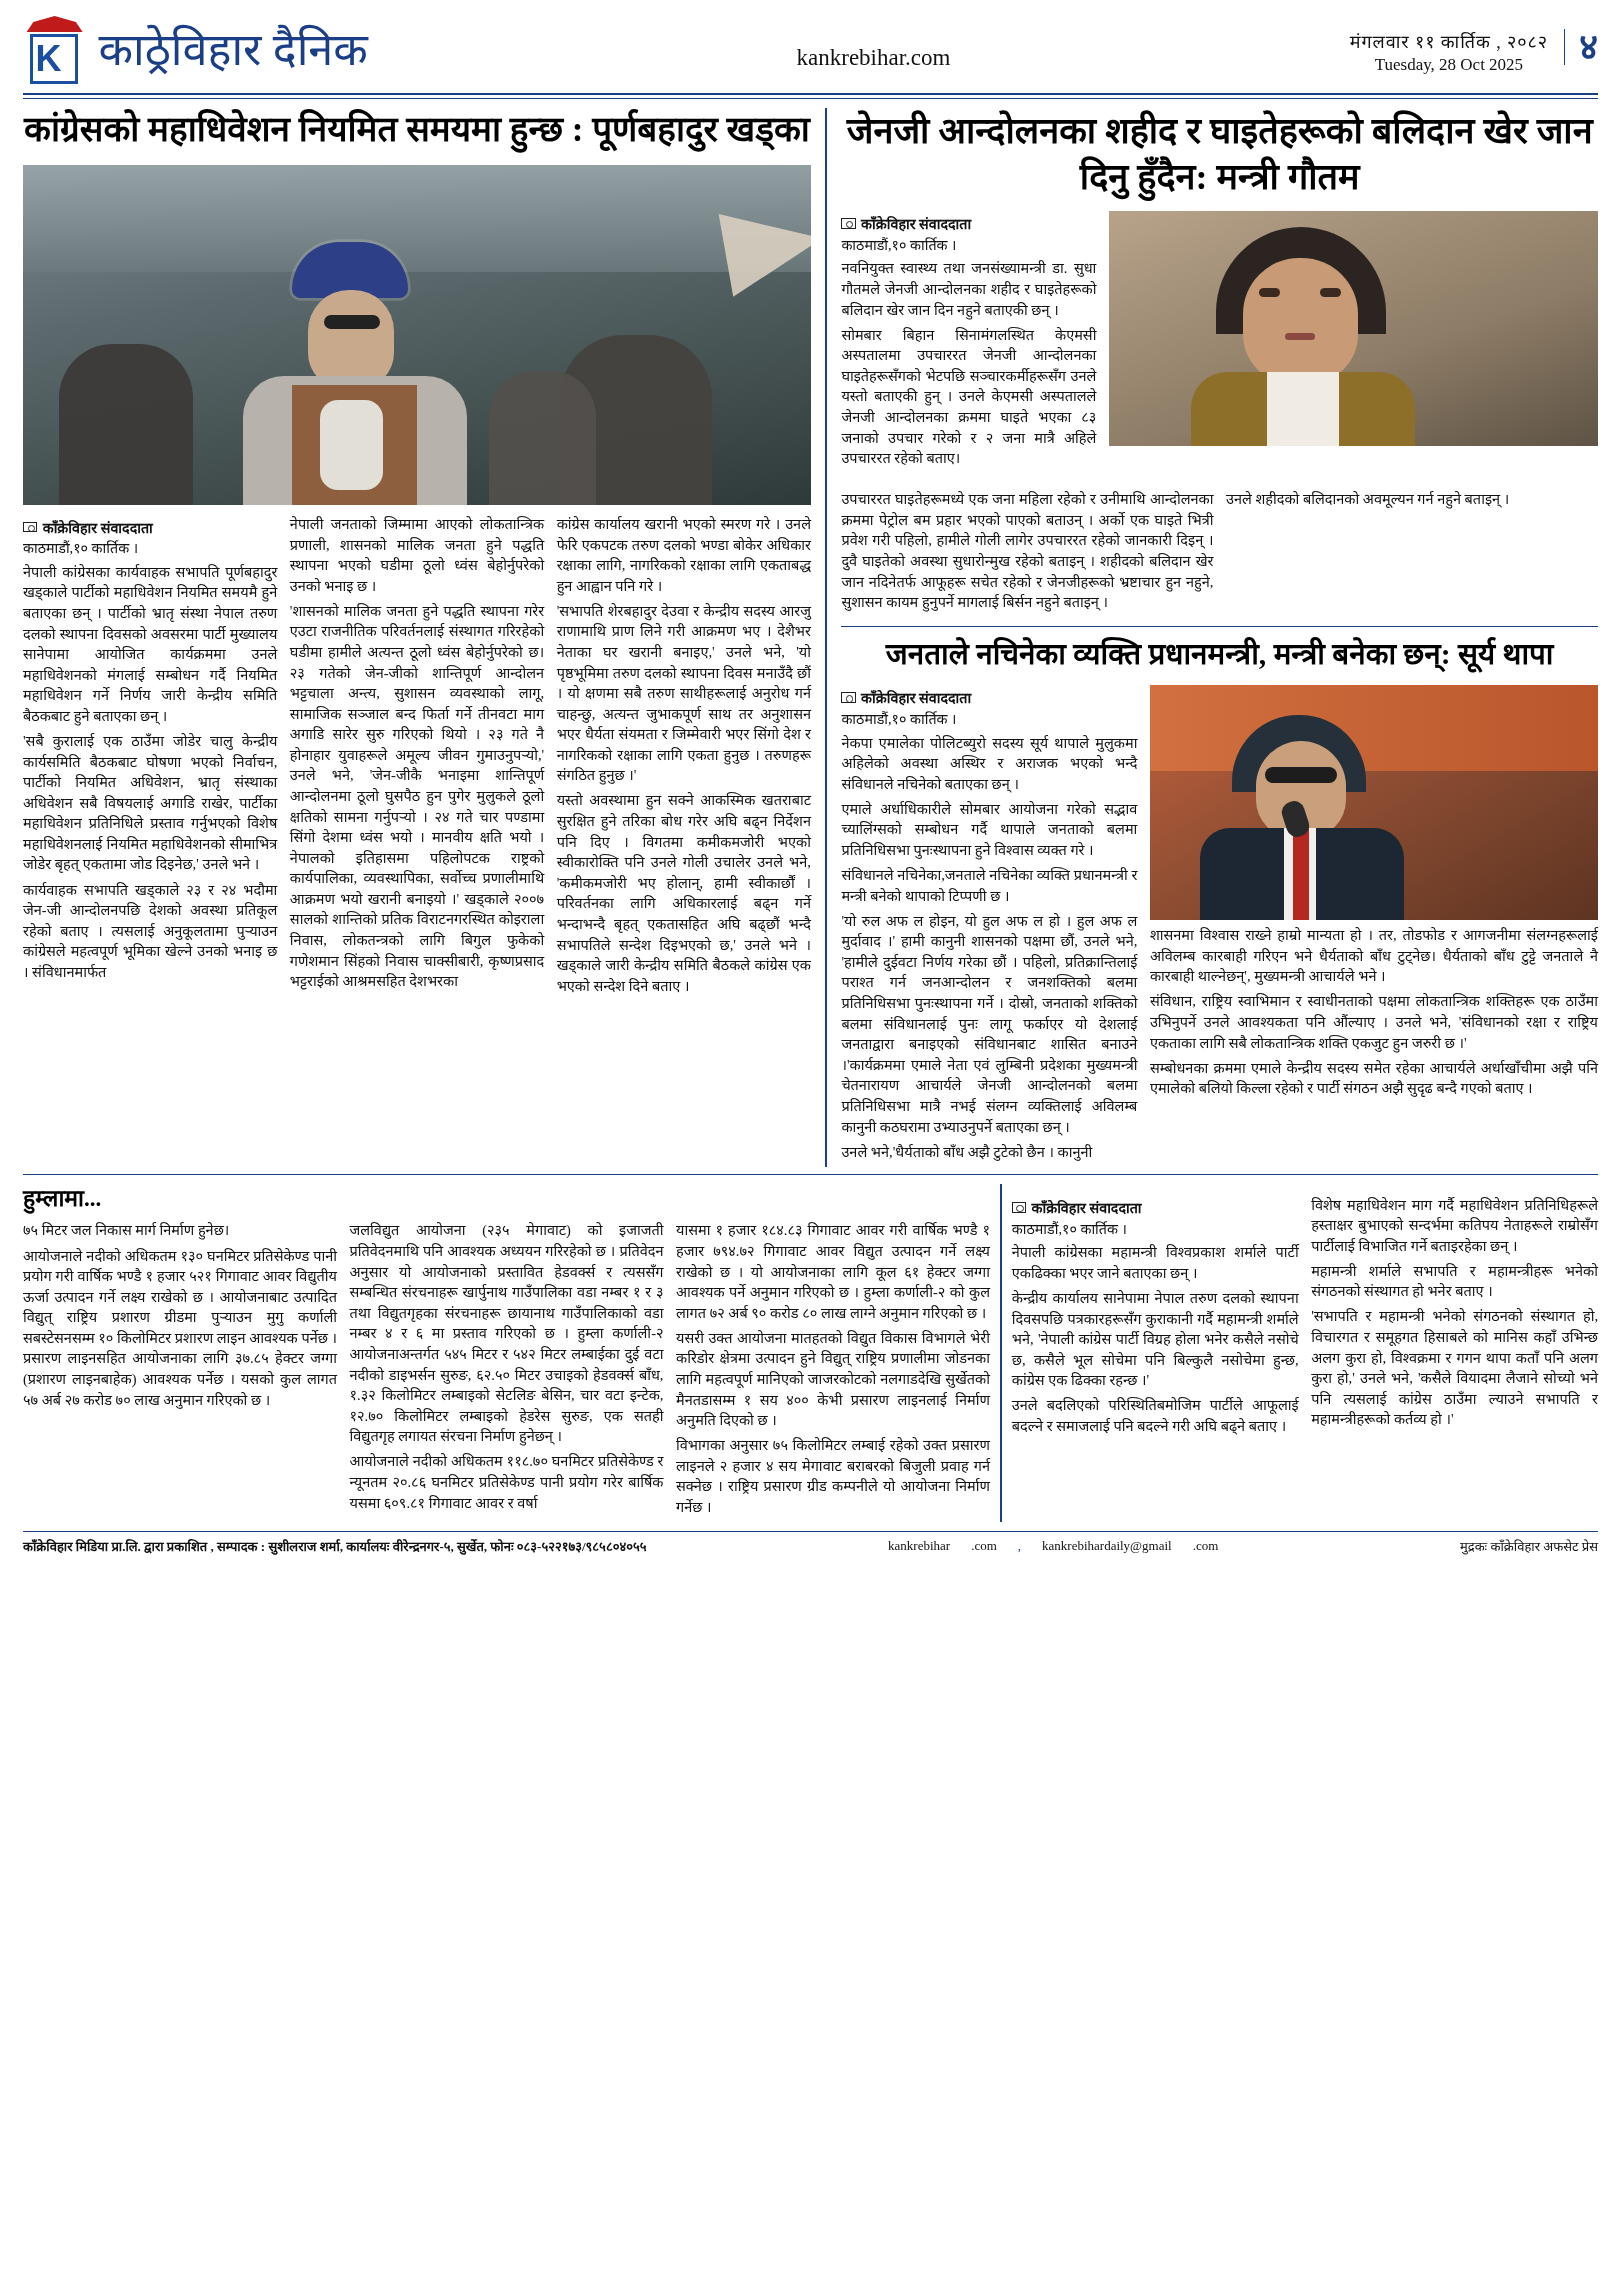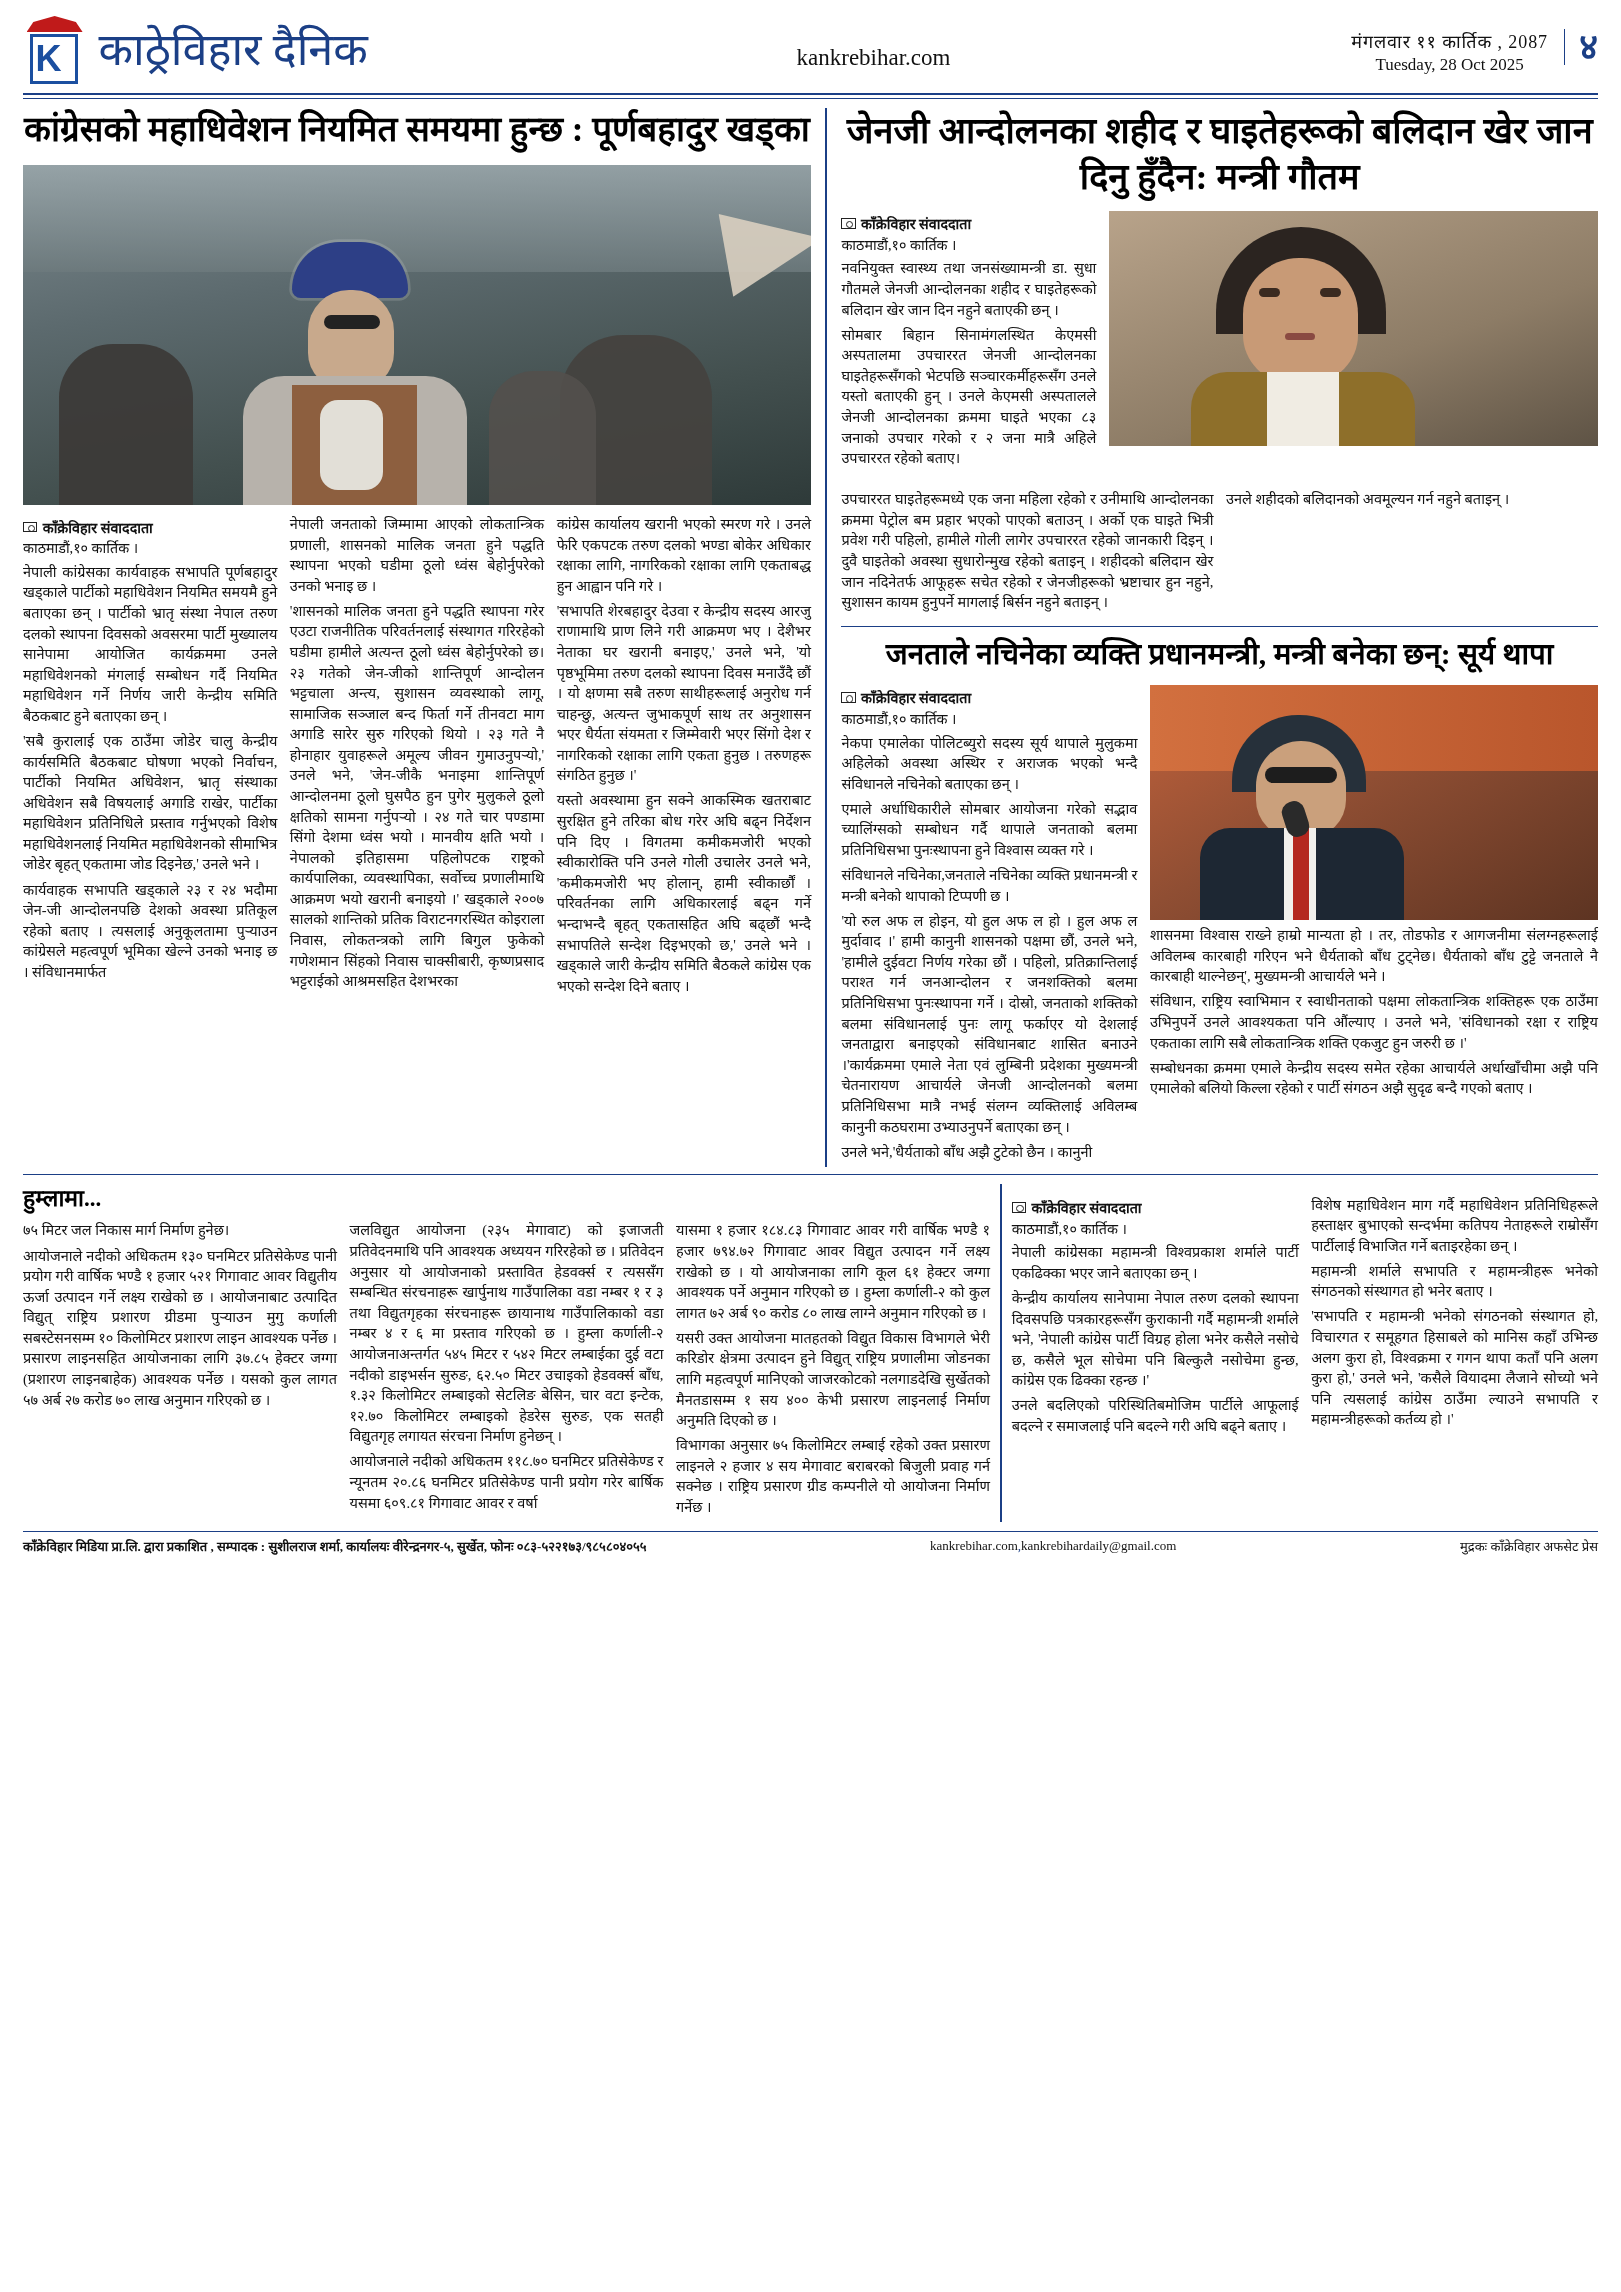--- a/index.html
+++ b/index.html
@@ -87,21 +87,21 @@
           <div class="box"></div>
           <div class="kk">K</div>
       </div>
       <div class="paper-name">काठ्रेविहार दैनिक</div>
     </div>
     <div class="mast-center">
       <div class="site">kankrebihar.com</div>
     </div>
     <div class="mast-right">
       <div class="dates">
-        <div class="date-np">मंगलवार ११ कार्तिक , 2087</div>
+        <div class="date-np">मंगलवार ११ कार्तिक , २०८२</div>
         <div class="date-en">Tuesday, 28 Oct 2025</div>
       </div>
       <div class="pageno-box">
         <div class="pageno">४</div>
       </div>
     </div>
   </div>
   <div class="rule-thick"></div>
   <div class="rule-thin"></div>
 
@@ -267,21 +267,21 @@
           <p class="body">विशेष महाधिवेशन माग गर्दै महाधिवेशन प्रतिनिधिहरूले हस्ताक्षर बुभाएको सन्दर्भमा कतिपय नेताहरूले राम्रोसँग पार्टीलाई विभाजित गर्ने बताइरहेका छन् ।</p>
           <p class="body">महामन्त्री शर्माले सभापति र महामन्त्रीहरू भनेको संगठनको संस्थागत हो भनेर बताए ।</p>
           <p class="body">'सभापति र महामन्त्री भनेको संगठनको संस्थागत हो, विचारगत र समूहगत हिसाबले को मानिस कहाँ उभिन्छ अलग कुरा हो, विश्वक्रमा र गगन थापा कताँ पनि अलग कुरा हो,' उनले भने, 'कसैले वियादमा लैजाने सोच्यो भने पनि त्यसलाई कांग्रेस ठाउँमा ल्याउने सभापति र महामन्त्रीहरूको कर्तव्य हो ।'</p>
         </div>
       </div>
     </div>
   </div>
 
   <div class="footer">
     <div class="f-left">काँक्रेविहार मिडिया प्रा.लि. द्वारा प्रकाशित , सम्पादक : सुशीलराज शर्मा, कार्यालयः वीरेन्द्रनगर-५, सुर्खेत, फोनः ०८३-५२२१७३/९८५८०४०५५</div>
-    <div style="display:flex;gap:0;align-items:center;">
+    <div style="display:flex;gap:21px;align-items:center;">
       <span>kankrebihar</span>
       <span>.com</span>
       <span style="color:#1b3f86;">,</span>
       <span>kankrebihardaily@gmail</span>
       <span>.com</span>
     </div>
     <div>मुद्रकः काँक्रेविहार अफसेट प्रेस</div>
   </div>
 
 </div>

